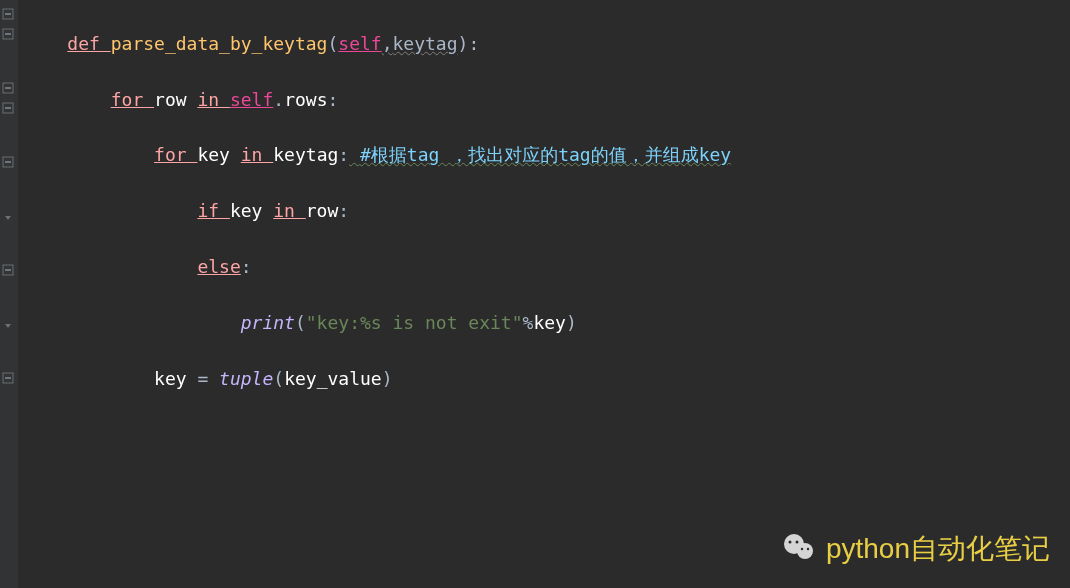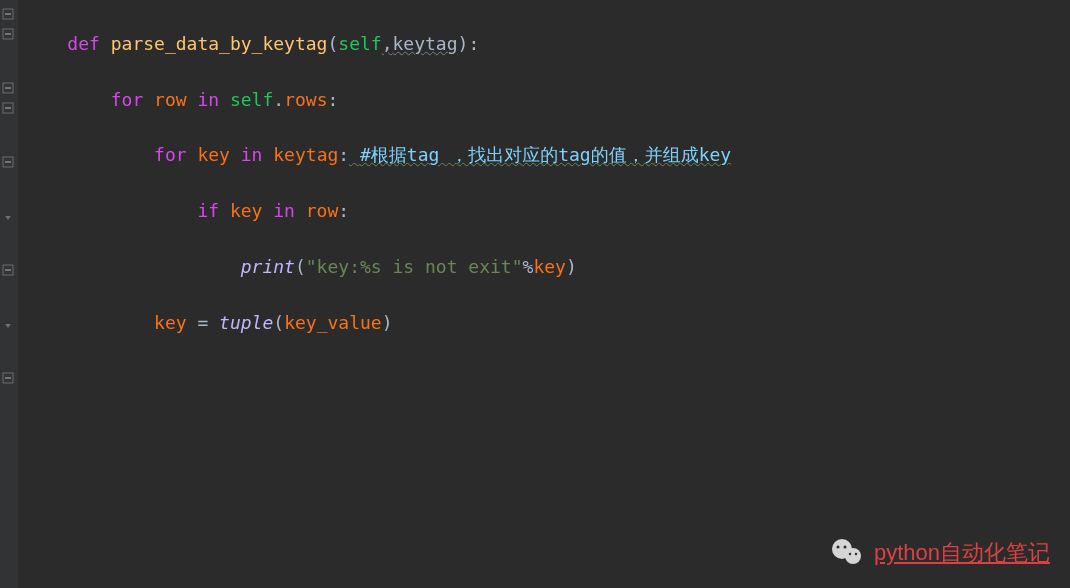--- a/index.html
+++ b/index.html
@@ -32,42 +32,41 @@
     }
     .fold svg {
       display: block;
     }
     .code {
       padding-left: 6px;
       padding-top: 2px;
       white-space: pre;
       flex: 1;
     }
-    .kw { color: #d946ef; }
+    .kw { color: #fca5a5; text-decoration: underline; }
     .fn { color: #ffc66d; }
-    .self { color: #22c55e; }
+    .self { color: #ec4899; text-decoration: underline; }
     .param { color: #a9b7c6; }
     .text { color: #a9b7c6; }
-    .ident { color: #f97316; }
+    .ident { color: #ffffff; }
     .str { color: #6a8759; }
     .comment { color: #7dd3fc; font-style: normal; }
     .builtin { color: #c4b5fd; font-style: italic; }
     .wavy { text-decoration: underline wavy #808080; text-decoration-thickness: 1px; }
     .wavy2 { text-decoration: underline wavy #6a8759; text-decoration-thickness: 1px; }
     .watermark {
       position: absolute;
       bottom: 18px;
       right: 20px;
       display: flex;
       align-items: center;
-      color: #ef4444;
+      color: #fde047;
       font-family: 'PingFang SC','Microsoft YaHei',sans-serif;
-      font-size: 22px;
+      font-size: 28px;
       opacity: 0.9;
-      text-decoration: underline;
     }
     .watermark svg { margin-right: 10px; }
     .blank-fold { height: 28px; }
   </style>
 </head>
 <body>
 
 <div class="editor">
   <div class="gutter">
     <div class="fold">
@@ -127,20 +126,21 @@
           <rect x="1" y="1" width="10" height="10" fill="none" stroke="#6e6e6e" stroke-width="1"></rect>
           <line x1="3" y1="6" x2="9" y2="6" stroke="#a9b7c6" stroke-width="1"></line>
         </svg>
       </div>
   </div>
   <div class="code">
 <div><span>    </span><span class="kw">def </span><span class="fn">parse_data_by_keytag</span><span class="text">(</span><span class="self">self</span><span class="text wavy">,</span><span class="param wavy">keytag</span><span class="text">):</span></div>
 <div><span>        </span><span class="kw">for </span><span class="ident">row </span><span class="kw">in </span><span class="self">self</span><span class="text">.</span><span class="ident">rows</span><span class="text">:</span></div>
 <div><span>            </span><span class="kw">for </span><span class="ident">key </span><span class="kw">in </span><span class="ident">keytag</span><span class="text">:</span><span class="wavy2"> </span><span class="comment wavy2">#根据tag ，找出对应的tag的值，并组成key</span></div>
 <div><span>                </span><span class="kw">if </span><span class="ident">key </span><span class="kw">in </span><span class="ident">row</span><span class="text">:</span></div>
+<div><span>                </span><span class="kw">else</span><span class="text">:</span></div>
 <div><span>                    </span><span class="builtin">print</span><span class="text">(</span><span class="str">"key:%s is not exit"</span><span class="text">%</span><span class="ident">key</span><span class="text">)</span></div>
 <div><span>            </span><span class="ident">key </span><span class="text">= </span><span class="builtin">tuple</span><span class="text">(</span><span class="ident">key_value</span><span class="text">)</span></div>
 <div></div>
 
 
 
 
 
 
 

